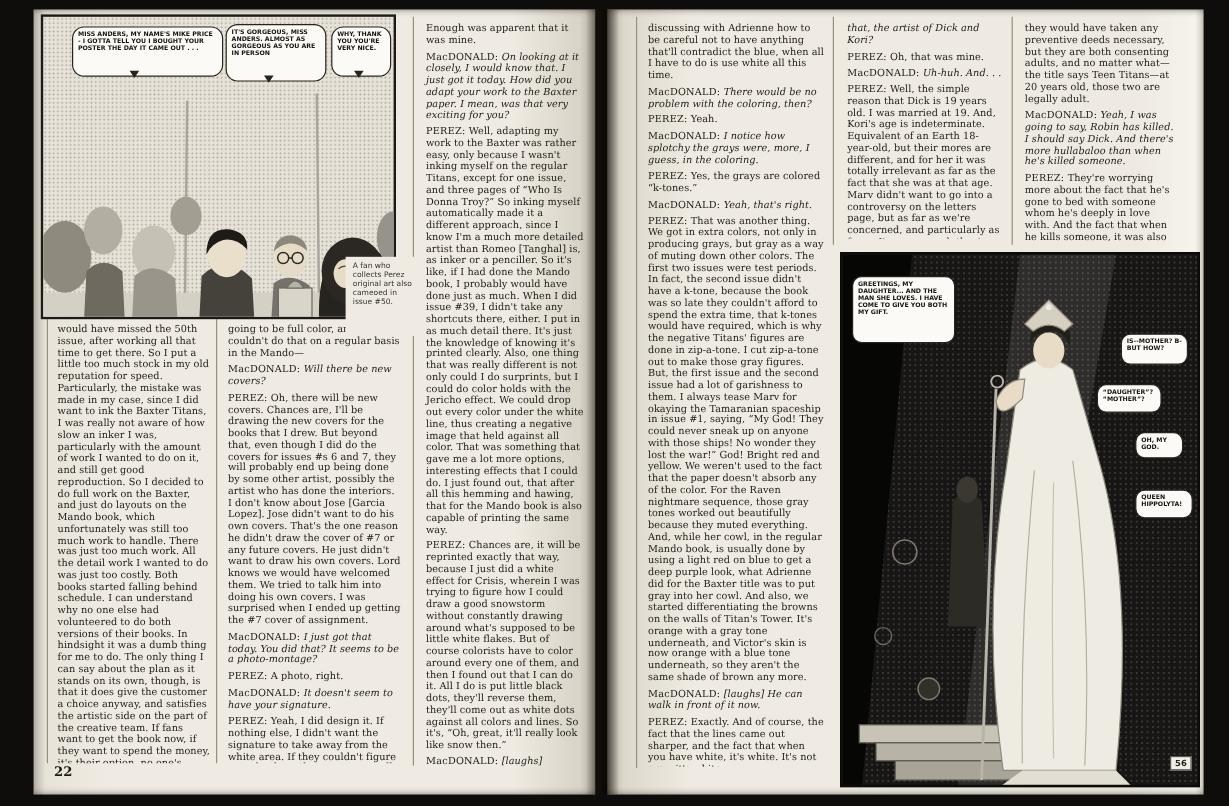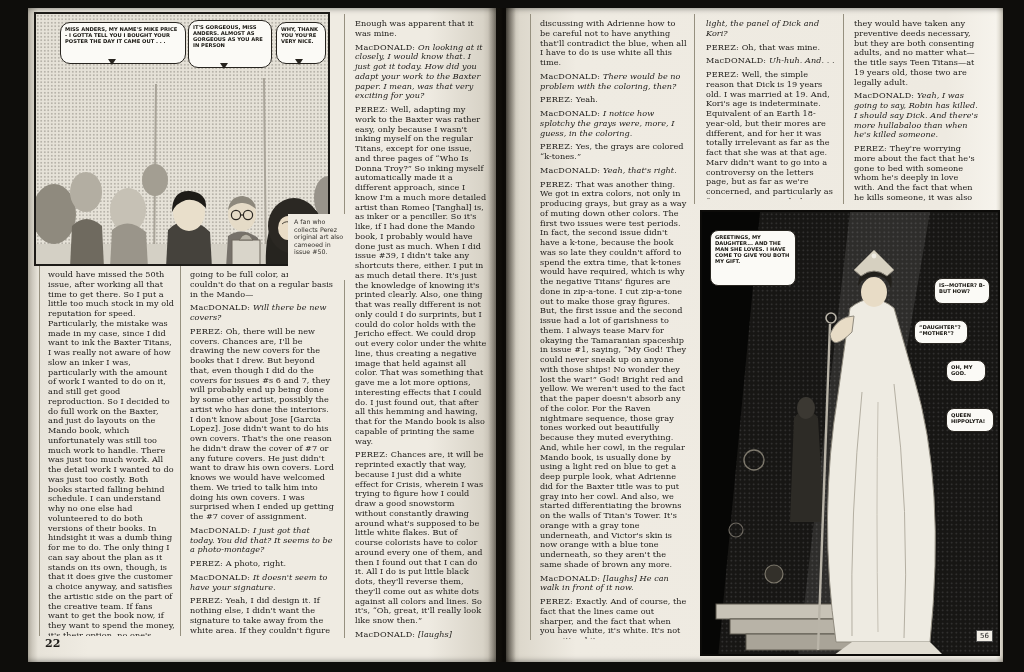--- a/index.html
+++ b/index.html
@@ -78,21 +78,21 @@
     background:
       radial-gradient(rgba(255,255,255,.16) .6px, transparent 1.1px),
       #171614;
     background-size:4.5px 4.5px;
     border:2px solid #0c0b09; overflow:hidden; z-index:2;
   }
   .comic-right .bubble { border-radius:8px; }
   .panel-badge {
     position:absolute; right:5px; bottom:12px; z-index:4;
     background:#f2efe7; border:1px solid #555;
-    font-family:"DejaVu Sans", sans-serif; font-weight:normal;
+    font-family:"DejaVu Sans", sans-serif; font-weight:bold;
     font-size:7px; line-height:8px; color:#222; padding:1px 3px;
   }
 </style>
 </head>
 <body>
 
 <div class="spread">
 
   <div class="page page-left">
 
@@ -179,27 +179,27 @@
         <p><b class="speaker">PEREZ: </b>Yeah.</p>
         <p class="it"><b class="speaker">MacDONALD: </b>I notice how splotchy the grays were, more, I guess, in the coloring.</p>
         <p><b class="speaker">PEREZ: </b>Yes, the grays are colored “k-tones.”</p>
         <p class="it"><b class="speaker">MacDONALD: </b>Yeah, that's right.</p>
         <p><b class="speaker">PEREZ: </b>That was another thing. We got in extra colors, not only in producing grays, but gray as a way of muting down other colors. The first two issues were test periods. In fact, the second issue didn't have a k-tone, because the book was so late they couldn't afford to spend the extra time, that k-tones would have required, which is why the negative Titans' figures are done in zip-a-tone. I cut zip-a-tone out to make those gray figures. But, the first issue and the second issue had a lot of garishness to them. I always tease Marv for okaying the Tamaranian spaceship in issue #1, saying, “My God! They could never sneak up on anyone with those ships! No wonder they lost the war!” God! Bright red and yellow. We weren't used to the fact that the paper doesn't absorb any of the color. For the Raven nightmare sequence, those gray tones worked out beautifully because they muted everything. And, while her cowl, in the regular Mando book, is usually done by using a light red on blue to get a deep purple look, what Adrienne did for the Baxter title was to put gray into her cowl. And also, we started differentiating the browns on the walls of Titan's Tower. It's orange with a gray tone underneath, and Victor's skin is now orange with a blue tone underneath, so they aren't the same shade of brown any more.</p>
         <p class="it"><b class="speaker">MacDONALD: </b>[laughs] He can walk in front of it now.</p>
         <p><b class="speaker">PEREZ: </b>Exactly. And of course, the fact that the lines came out sharper, and the fact that when you have white, it's white. It's not gray, it's white.</p>
         <p class="it"><b class="speaker">MacDONALD: </b>The first time I ever saw Baxter paper, I think it was the white that was most impressive. Let me ask you now about the famous, or infamous panel. Whose idea was</p>
       </div>
     <div class="col" style="left:196px; top:7px; width:138px; height:184px;">
-        <p class="it">light, the panel of Dick and Kori?</p>
+        <p class="it">that, the artist of Dick and Kori?</p>
         <p><b class="speaker">PEREZ: </b>Oh, that was mine.</p>
         <p class="it"><b class="speaker">MacDONALD: </b>Uh-huh. And. . .</p>
         <p><b class="speaker">PEREZ: </b>Well, the simple reason that Dick is 19 years old. I was married at 19. And, Kori's age is indeterminate. Equivalent of an Earth 18-year-old, but their mores are different, and for her it was totally irrelevant as far as the fact that she was at that age. Marv didn't want to go into a controversy on the letters page, but as far as we're concerned, and particularly as far as I'm concerned, they're both at the age of consent. Dick is not a fool, and if there were any chance of . . .them regretting the action later,</p>
       </div>
     <div class="col" style="left:344px; top:7px; width:132px; height:186px;">
-        <p>they would have taken any preventive deeds necessary, but they are both consenting adults, and no matter what—the title says Teen Titans—at 19 years old, those two are legally adult.</p>
+        <p>they would have taken any preventive deeds necessary, but they are both consenting adults, and no matter what—the title says Teen Titans—at 20 years old, those two are legally adult.</p>
         <p class="it"><b class="speaker">MacDONALD: </b>Yeah, I was going to say, Robin has killed. I should say Dick. And there's more hullabaloo than when he's killed someone.</p>
         <p><b class="speaker">PEREZ: </b>They're worrying more about the fact that he's gone to bed with someone whom he's deeply in love with. And the fact that when he kills someone, it was also protecting this same woman, it's like everything he's done that's been out</p>
       </div>
 
     <div class="comic-right">
       <svg viewBox="0 0 300 446" width="300" height="446">
 
         <polygon points="0,0 58,0 16,446 0,446" fill="#060605"></polygon>
 
         <polygon points="148,0 228,0 152,446 96,446" fill="#ffffff" opacity="0.10"></polygon>

